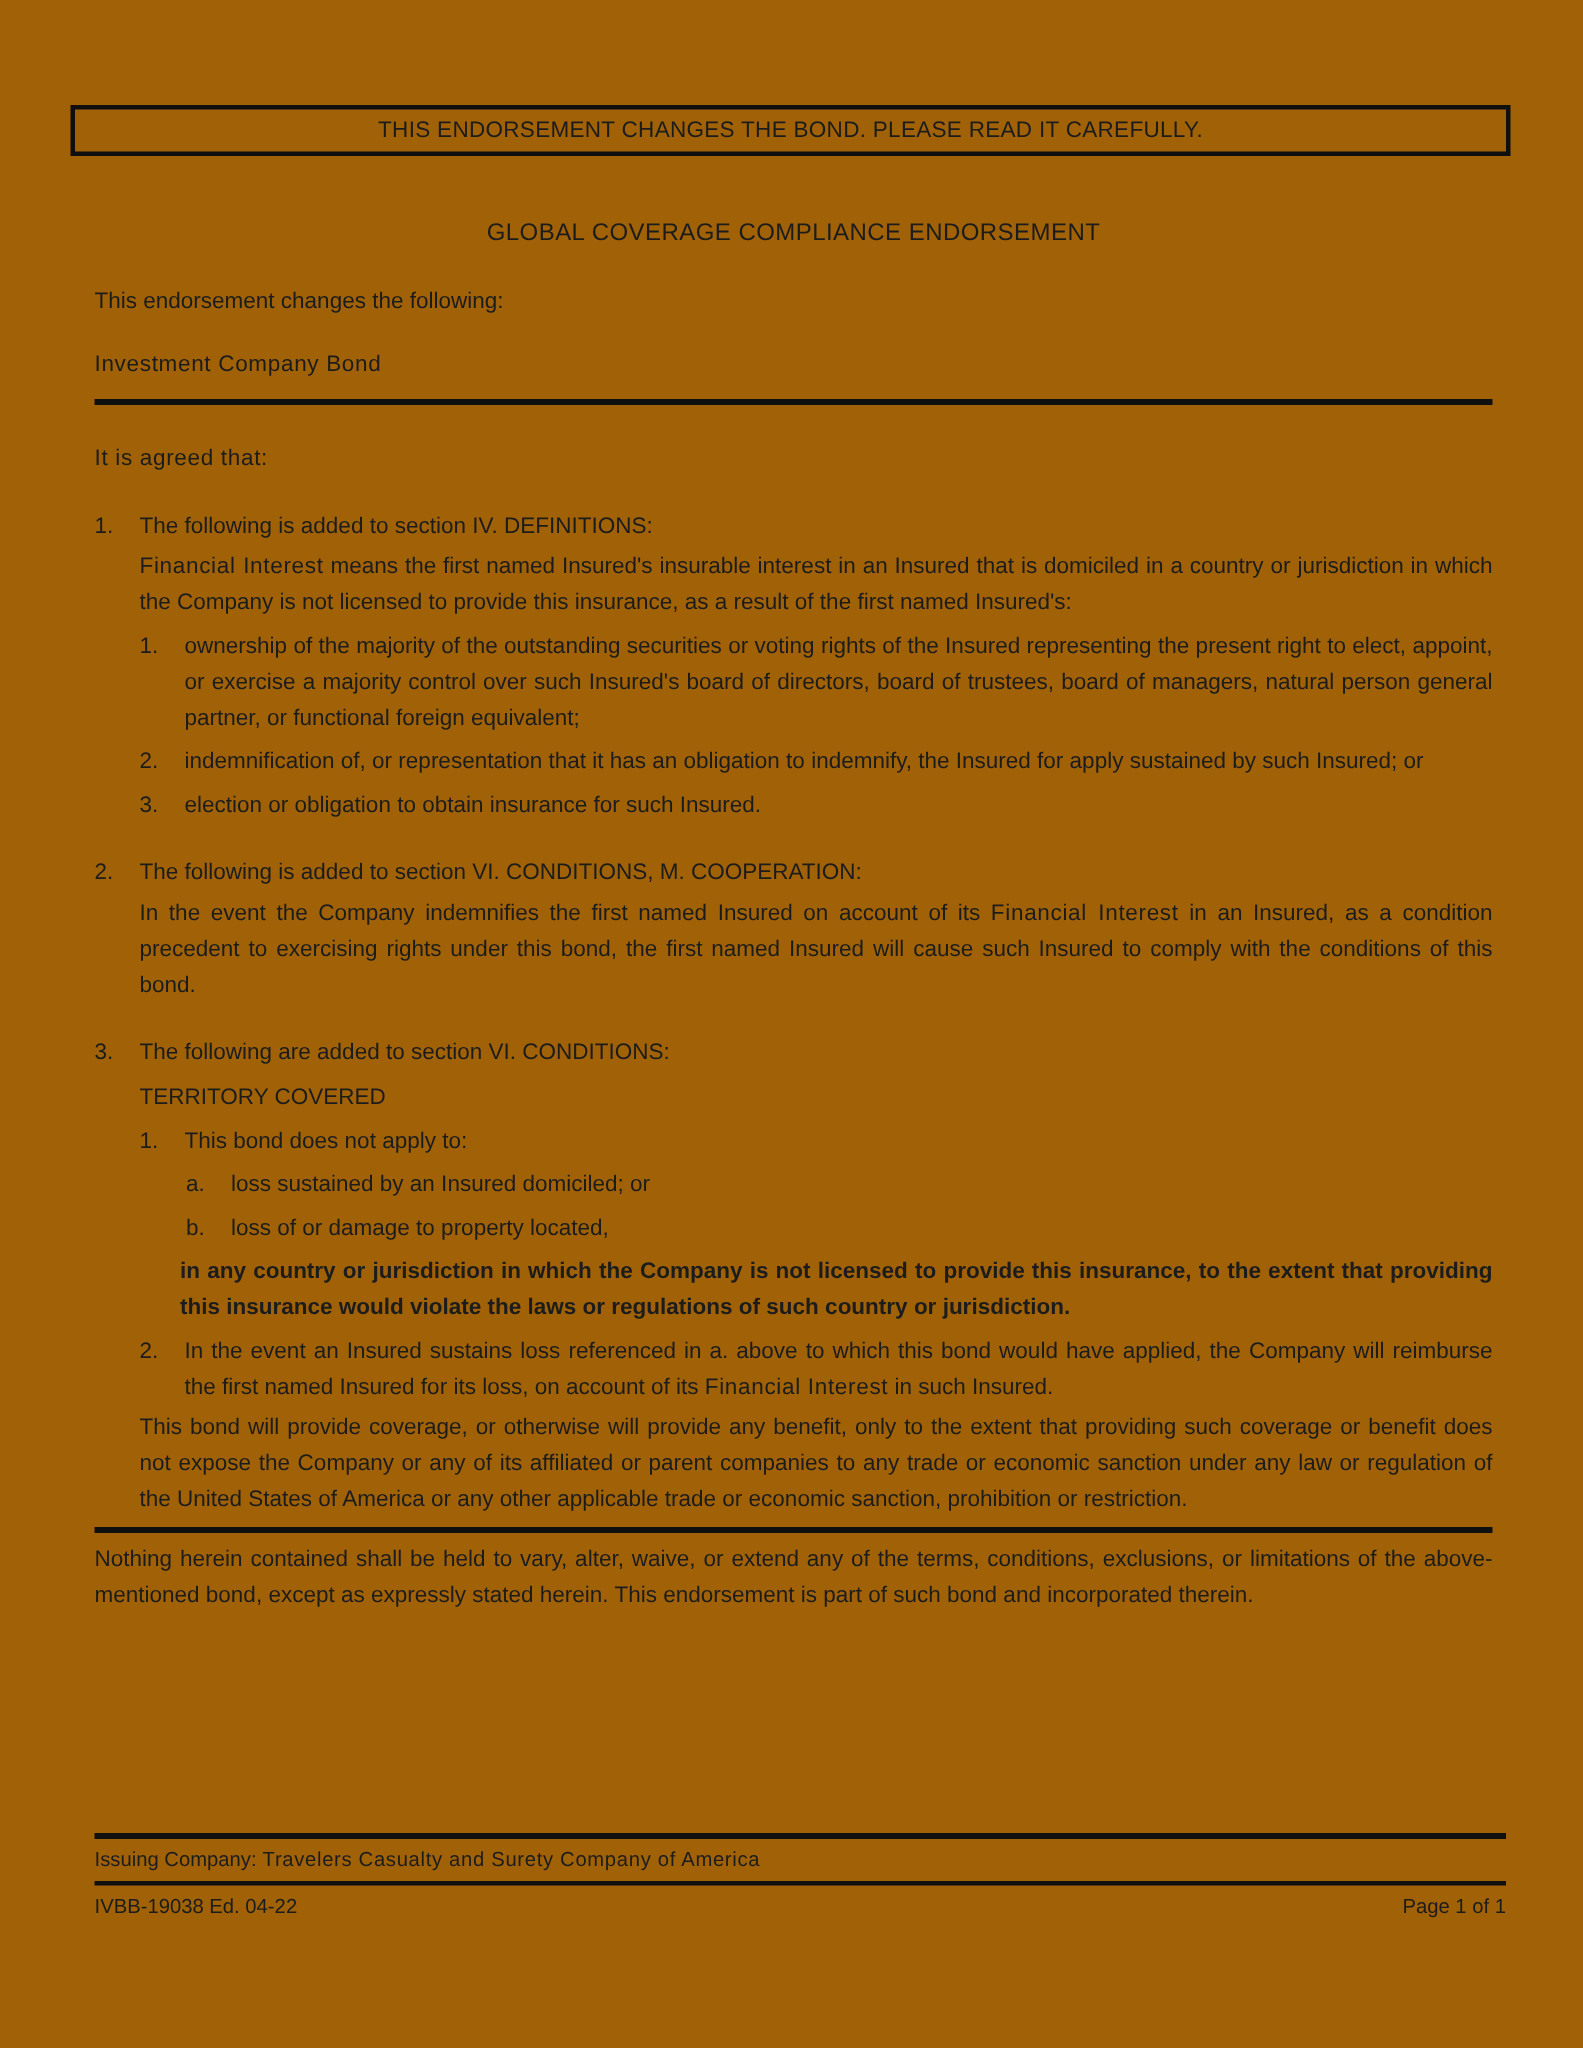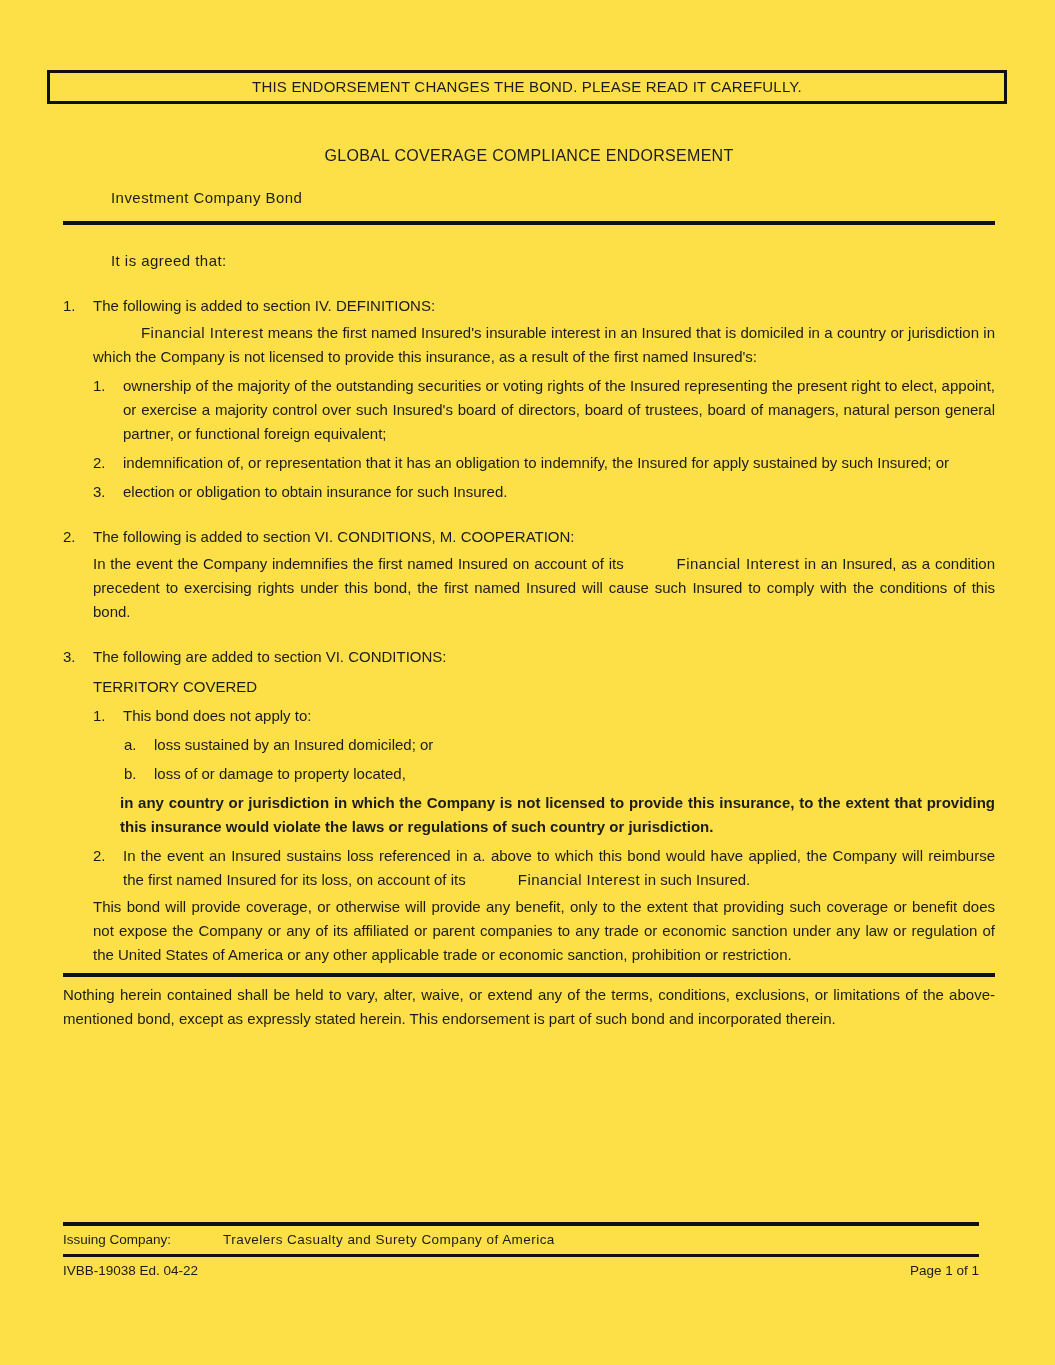--- a/index.html
+++ b/index.html
@@ -1,21 +1,21 @@
 <!DOCTYPE html>
 <html><head>
 <meta charset="utf-8">
 <style>
   html, body { margin: 0; padding: 0; background: #e8e8e8; }
   .page {
     position: relative;
     width: 1055px;
     height: 1365px;
     margin: 0 auto;
-    background: #fde047;
+    background: #a16207;
     color: #1c1c1c;
     font-family: "Liberation Sans", "DejaVu Sans", sans-serif;
     font-size: 15px;
     line-height: 24px;
     box-sizing: border-box;
   }
   .content { padding: 70px 60px 0 63px; }
 
   .banner {
     box-sizing: border-box;
@@ -36,41 +36,41 @@
   }
 
   p { margin: 0; }
   .changes-line { margin-top: 21px; }
   .bond-type    { margin-top: 18px; }
   .agreed-line  { margin-top: 24px; }
 
   .rule  { border: none; border-top: 4px solid #101010; margin: 11px 0 0 0; }
   .rule2 { border: none; border-top: 4px solid #101010; margin: 6px 0 0 0; }
 
-  .term { letter-spacing: 0.45px; margin-left: 48px; }
+  .term { letter-spacing: 0.45px; }
   .just { text-align: justify; }
 
   .row { display: flex; align-items: flex-start; }
   .num { flex: 0 0 30px; }
   .txt { flex: 1 1 auto; }
 
   .sec  { margin-top: 21px; }          
   .para { margin-top: 3px;  margin-left: 30px; }  
   .item { margin-top: 5px;  margin-left: 30px; }  
   .sub  { margin-top: 5px;  margin-left: 61px; }  
   .cont { margin-top: 5px;  margin-left: 57px; font-weight: bold; }  
   .subhead { margin-top: 6px; margin-left: 30px; }
 
   .closing { margin-top: 6px; }
 
   .footer {
     position: absolute;
     top: 1222px;
     left: 63px;
-    right: 76px;
+    right: 51px;
     font-size: 13.5px;
     line-height: 19px;
   }
   .footer .info {
     border-top: 4px solid #101010;
     border-bottom: 3px solid #101010;
     padding: 4px 0 5px 0;
   }
   .footer .label { margin-right: 4px; }
   .footer .bottom-row {
@@ -85,20 +85,21 @@
 
 <div class="page">
   <div class="content">
 
     <div class="banner">
       <span>THIS ENDORSEMENT CHANGES THE BOND. PLEASE READ IT CAREFULLY.</span>
     </div>
 
     <h1 class="title">GLOBAL COVERAGE COMPLIANCE ENDORSEMENT</h1>
 
+    <p class="changes-line">This endorsement changes the following:</p>
     <p class="bond-type term">Investment Company Bond</p>
 
     <hr class="rule">
 
     <p class="agreed-line term">It is agreed that:</p>
 
     <div class="row sec">
       <span class="num">1.</span>
       <span class="txt">The following is added to section IV. DEFINITIONS:</span>
     </div>

